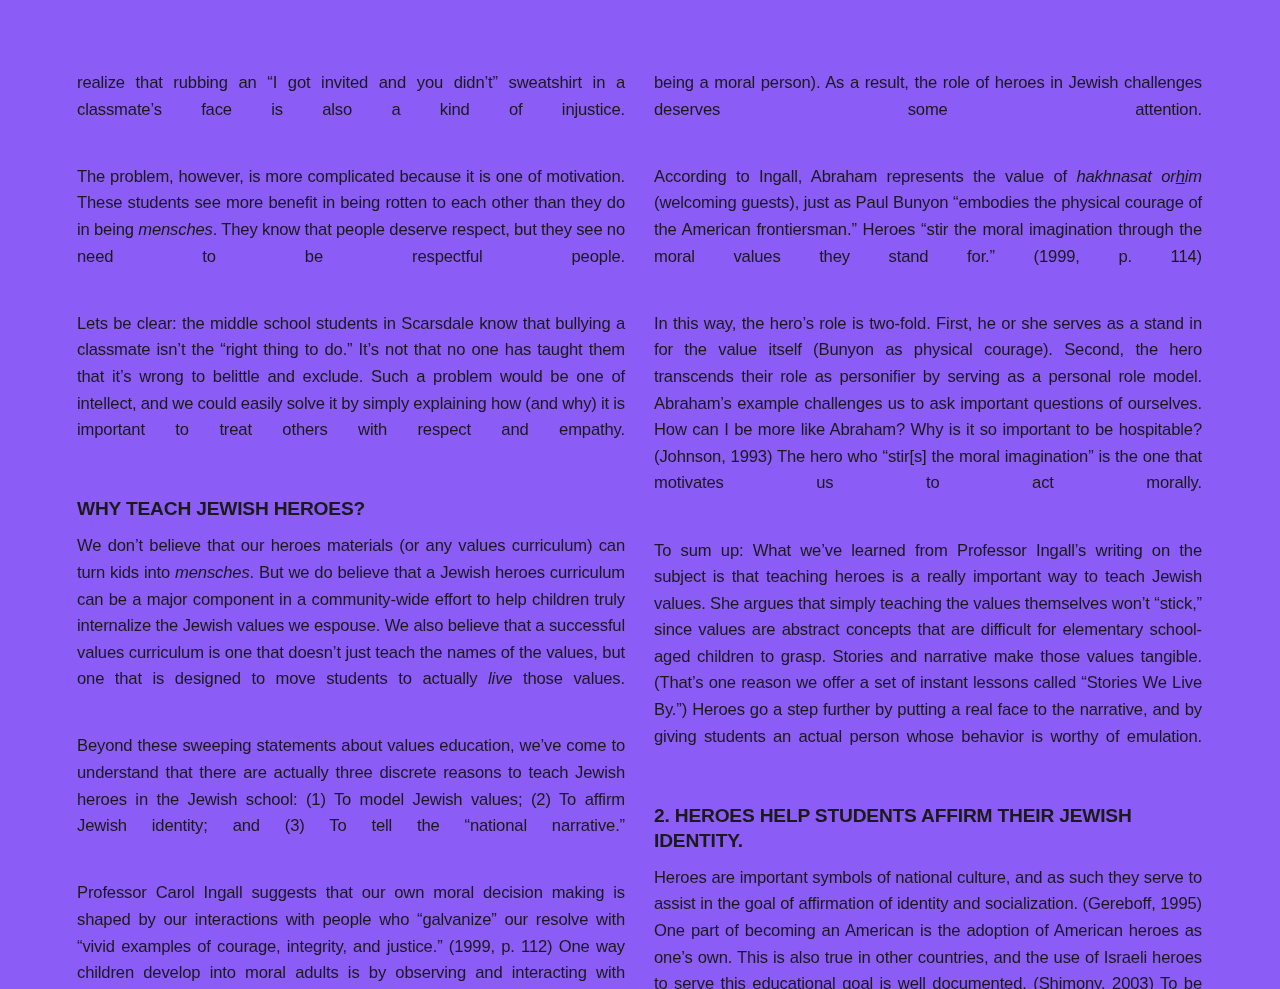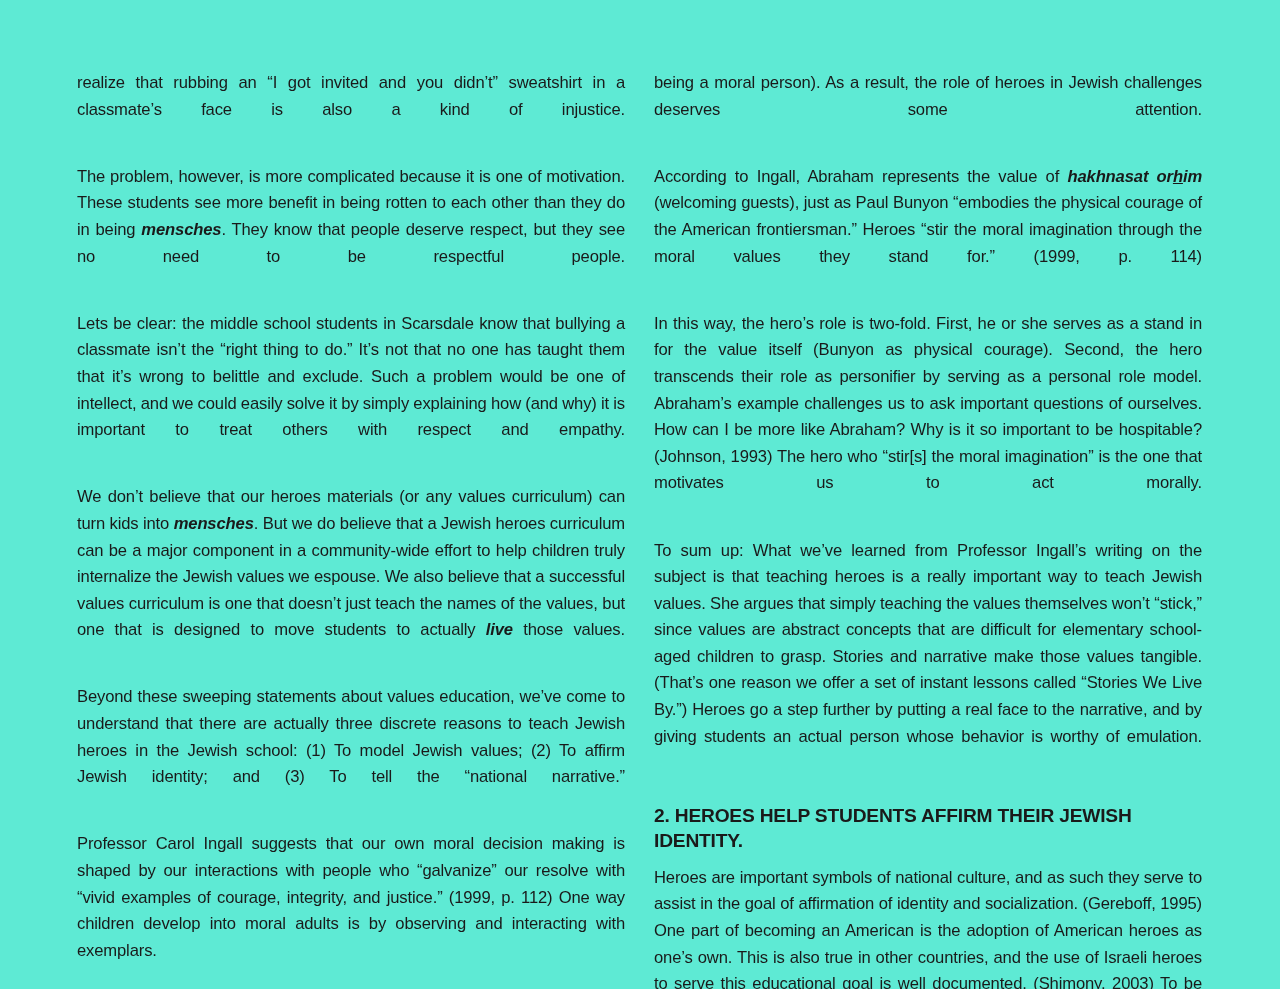--- a/index.html
+++ b/index.html
@@ -13,21 +13,21 @@
     overflow: hidden;
     font-family: "Liberation Sans", "DejaVu Sans", sans-serif;
     color: #1a1a1a;
     -webkit-font-smoothing: antialiased;
   }
 
   .page {
     position: relative;
     width: 1280px;
     height: 989px;
-    background: #5eead4;
+    background: #8b5cf6;
     box-sizing: border-box;
     padding: 70px 77px 0 77px;
   }
 
   .columns {
     display: flex;
     flex-direction: row;
     align-items: flex-start;
     gap: 29px;
     height: 860px;
@@ -58,21 +58,20 @@
     font-size: 19.2px;
     line-height: 25px;
     font-weight: bold;
     letter-spacing: -0.2px;
     text-transform: none;
     text-align: left;
   }
 
   .it {
     font-style: italic;
-    font-weight: bold;
   }
 
   .ul-char {
     text-decoration: underline;
     text-underline-offset: 1px;
   }
 
   
   p.para::after {
     content: "";
@@ -82,20 +81,21 @@
 </style>
 </head>
 <body>
 
 <div class="page">
   <div class="columns">
     <div class="column" id="left-column">
         <p class="para">realize that rubbing an “I got invited and you didn’t” sweatshirt in a classmate’s face is also a kind of injustice.</p>
         <p class="para">The problem, however, is more complicated because it is one of motivation. These students see more benefit in being rotten to each other than they do in being <span class="it">mensches</span>. They know that people deserve respect, but they see no need to be respectful people.</p>
         <p class="para">Lets be clear: the middle school students in Scarsdale know that bullying a classmate isn’t the “right thing to do.” It’s not that no one has taught them that it’s wrong to belittle and exclude. Such a problem would be one of intellect, and we could easily solve it by simply explaining how (and why) it is important to treat others with respect and empathy.</p>
+        <h2 class="heading">WHY TEACH JEWISH HEROES?</h2>
         <p class="para">We don’t believe that our heroes materials (or any values curriculum) can turn kids into <span class="it">mensches</span>. But we do believe that a Jewish heroes curriculum can be a major component in a community-wide effort to help children truly internalize the Jewish values we espouse. We also believe that a successful values curriculum is one that doesn’t just teach the names of the values, but one that is designed to move students to actually <span class="it">live</span> those values.</p>
         <p class="para">Beyond these sweeping statements about values education, we’ve come to understand that there are actually three discrete reasons to teach Jewish heroes in the Jewish school: (1) To model Jewish values; (2) To affirm Jewish identity; and (3) To tell the “national narrative.”</p>
         <p class="para">Professor Carol Ingall suggests that our own moral decision making is shaped by our interactions with people who “galvanize” our resolve with “vivid examples of courage, integrity, and justice.” (1999, p. 112) One way children develop into moral adults is by observing and interacting with exemplars.</p>
       </div>
     <div class="column" id="right-column">
         <p class="para">being a moral person). As a result, the role of heroes in Jewish challenges deserves some attention.</p>
         <p class="para">According to Ingall, Abraham represents the value of <span class="it">hakhnasat or</span><span class="it ul-char">h</span><span class="it">im</span> (welcoming guests), just as Paul Bunyon “embodies the physical courage of the American frontiersman.” Heroes “stir the moral imagination through the moral values they stand for.” (1999, p. 114)</p>
         <p class="para">In this way, the hero’s role is two-fold. First, he or she serves as a stand in for the value itself (Bunyon as physical courage). Second, the hero transcends their role as personifier by serving as a personal role model. Abraham’s example challenges us to ask important questions of ourselves. How can I be more like Abraham? Why is it so important to be hospitable? (Johnson, 1993) The hero who “stir[s] the moral imagination” is the one that motivates us to act morally.</p>
         <p class="para">To sum up: What we’ve learned from Professor Ingall’s writing on the subject is that teaching heroes is a really important way to teach Jewish values. She argues that simply teaching the values themselves won’t “stick,” since values are abstract concepts that are difficult for elementary school-aged children to grasp. Stories and narrative make those values tangible. (That’s one reason we offer a set of instant lessons called “Stories We Live By.”) Heroes go a step further by putting a real face to the narrative, and by giving students an actual person whose behavior is worthy of emulation.</p>
         <h2 class="heading">2. HEROES HELP STUDENTS AFFIRM THEIR JEWISH IDENTITY.</h2>

